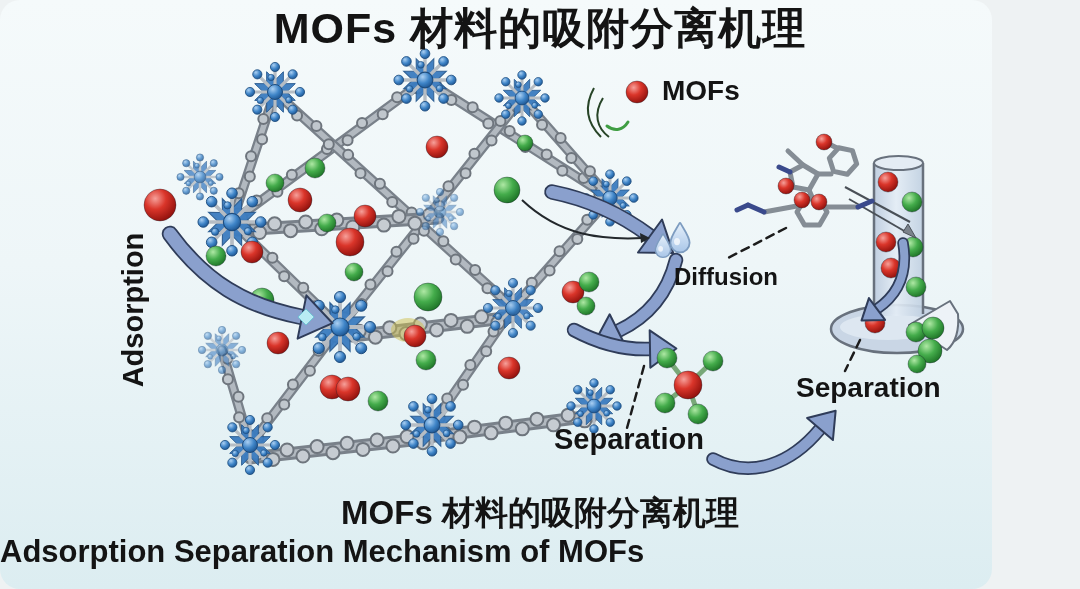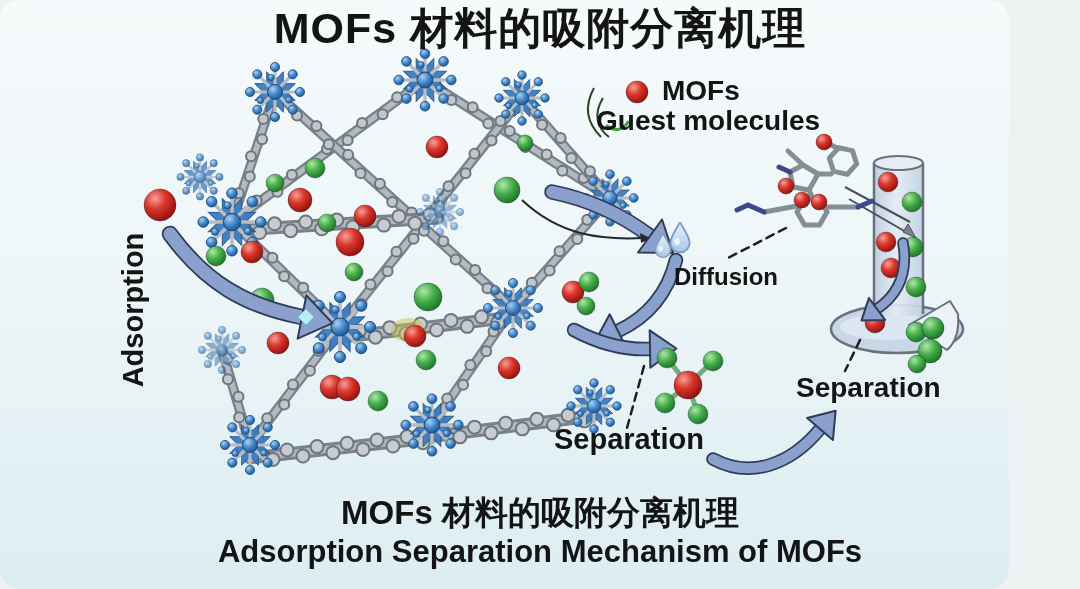--- a/index.html
+++ b/index.html
@@ -1,33 +1,32 @@
 <!DOCTYPE html>
 <html style="--text: #141414; --guest-red: #cf2b22; --guest-green: #3fa847; --node-blue: #3b7cc0; --linker-gray: #98a0a8; --arrow-blue: #7e95c5; --droplet-blue: #c6dcf2; --badge-orange: #c96a24; --background-top: #f5fafb; --background-bottom: #dcedf1;"><head>
 <meta charset="utf-8">
 <style>
   html,body{margin:0;padding:0;background:#eef2f3;}
   .stage{
     position:relative;width:992px;height:589px;overflow:hidden;
     border-radius:20px;
     background:linear-gradient(180deg,var(--background-top,#f5fafb) 0%,#eef6f8 45%,var(--background-bottom,#dcedf1) 100%);
     font-family:"Liberation Sans",sans-serif;
-    padding-left:17px;
   }
   svg#scene{position:absolute;left:0;top:0;}
   .label{position:absolute;font-weight:bold;color:var(--text,#141414);line-height:1.05;white-space:nowrap;}
   .title{top:6px;left:0;width:1080px;text-align:center;font-size:43px;letter-spacing:1px;}
   .guest{left:662px;top:76px;font-size:28px;}
   .guest-molecules{left:596px;top:106px;font-size:28px;}
   .adsorption{left:48px;top:225px;width:170px;height:170px;display:flex;align-items:center;justify-content:center;transform:rotate(-90deg);font-size:29px;}
   .diffusion{left:674px;top:264px;font-size:24px;}
   .separation-inner{left:554px;top:424px;font-size:29px;}
   .separation-outlet{left:796px;top:373px;font-size:28px;}
   .caption-zh{top:496px;left:0;width:1080px;text-align:center;font-size:33px;}
-  .caption-en{top:536px;left:0;width:1080px;text-align:center;font-size:31px;}
+  .caption-en{top:536px;left:0;width:1080px;font-size:31px;}
   .badge{position:absolute;left:956px;top:462px;width:106px;height:120px;}
   .badge svg{position:absolute;left:0;top:0;}
   .badge .band{fill:var(--badge-orange,#c96a24);}
   .png-text{position:absolute;left:0;top:58px;width:106px;height:38px;display:flex;align-items:center;justify-content:center;
     color:#ffffff;font-weight:bold;font-size:32px;letter-spacing:1px;text-shadow:0 1px 1px rgba(120,60,10,.5);}
 </style>
 </head>
 <body>
 
 <div class="stage">
@@ -690,21 +689,20 @@
         <circle cx="824" cy="142" r="8" fill="url(#redSph)" stroke="rgba(20,30,40,.35)" stroke-width="1"></circle>
         <circle cx="786" cy="186" r="8" fill="url(#redSph)" stroke="rgba(20,30,40,.35)" stroke-width="1"></circle>
         <circle cx="802" cy="200" r="8" fill="url(#redSph)" stroke="rgba(20,30,40,.35)" stroke-width="1"></circle>
         <circle cx="819" cy="202" r="8" fill="url(#redSph)" stroke="rgba(20,30,40,.35)" stroke-width="1"></circle>
       </g>
     </svg>
 
   <div class="label title">MOFs 材料的吸附分离机理</div>
 
   <div class="label guest">MOFs</div>
-  <div class="label guest-molecules">Guest molecules</div>
 
   <div class="label adsorption">Adsorption</div>
   <div class="label diffusion">Diffusion</div>
   <div class="label separation-inner">Separation</div>
   <div class="label separation-outlet">Separation</div>
 
   <div class="label caption-zh">MOFs 材料的吸附分离机理</div>
   <div class="label caption-en">Adsorption Separation Mechanism of  MOFs</div>
 
 

